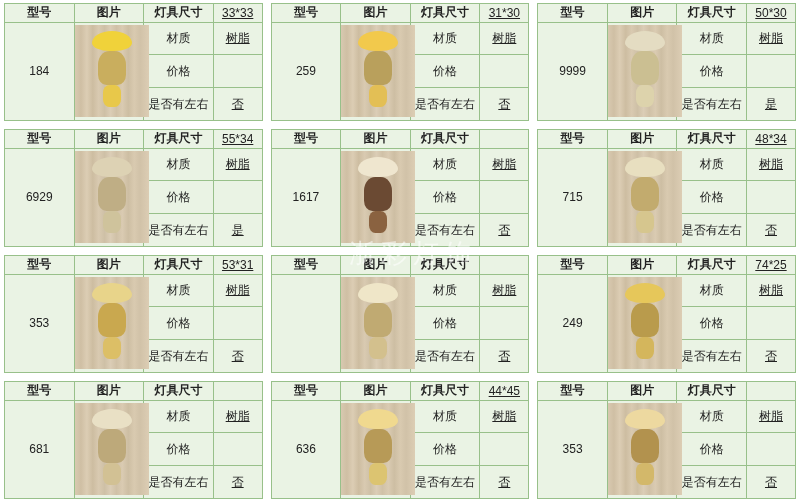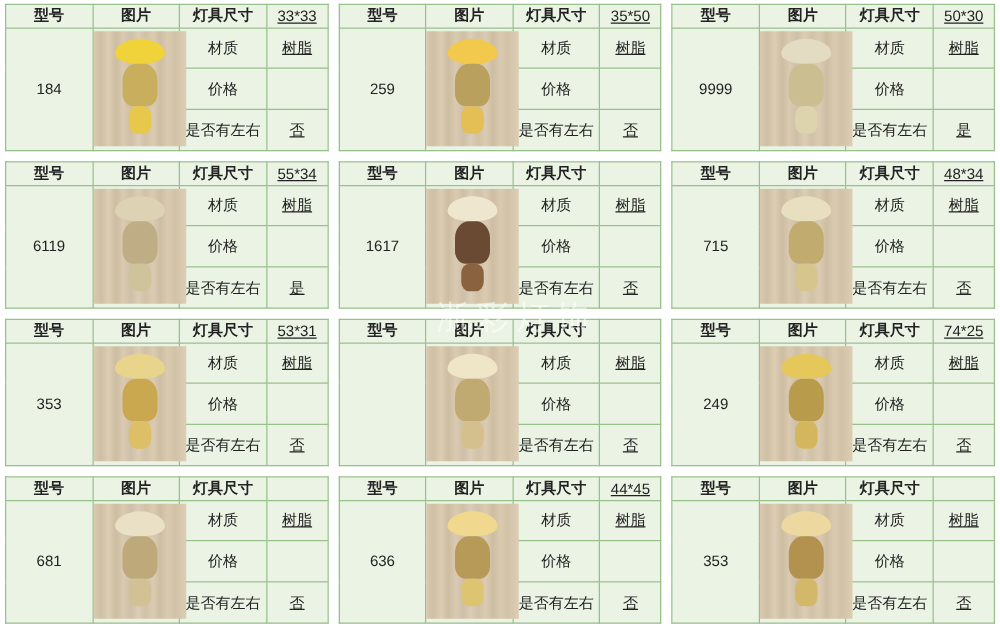--- a/index.html
+++ b/index.html
@@ -142,21 +142,21 @@
         </tbody>
       </table>
     </div>
     <div class="product">
       <table class="spec">
         <tbody>
           <tr>
             <td class="hdr">型号</td>
             <td class="hdr">图片</td>
             <td class="hdr">灯具尺寸</td>
-            <td class="val">35*50</td>
+            <td class="val">31*30</td>
           </tr>
           <tr>
             <td class="model-no" rowspan="3">259</td>
             <td class="pic" rowspan="3">
               <div class="photo">
                 <div class="lampshade" style="top:6px;width:40px;height:20px;background:#f2c94c;"></div>
                 <div class="body" style="top:26px;width:28px;height:34px;background:#b9a05c;"></div>
                 <div class="base" style="top:60px;width:18px;height:22px;background:#e3bf55;"></div>
               </div>
             </td>
@@ -209,21 +209,21 @@
     <div class="product">
       <table class="spec">
         <tbody>
           <tr>
             <td class="hdr">型号</td>
             <td class="hdr">图片</td>
             <td class="hdr">灯具尺寸</td>
             <td class="val">55*34</td>
           </tr>
           <tr>
-            <td class="model-no" rowspan="3">6119</td>
+            <td class="model-no" rowspan="3">6929</td>
             <td class="pic" rowspan="3">
               <div class="photo">
                 <div class="lampshade" style="top:6px;width:40px;height:20px;background:#ddd2b4;"></div>
                 <div class="body" style="top:26px;width:28px;height:34px;background:#bfae85;"></div>
                 <div class="base" style="top:60px;width:18px;height:22px;background:#cfc39c;"></div>
               </div>
             </td>
             <td class="lbl">材质</td>
             <td class="val">树脂</td>
           </tr>

